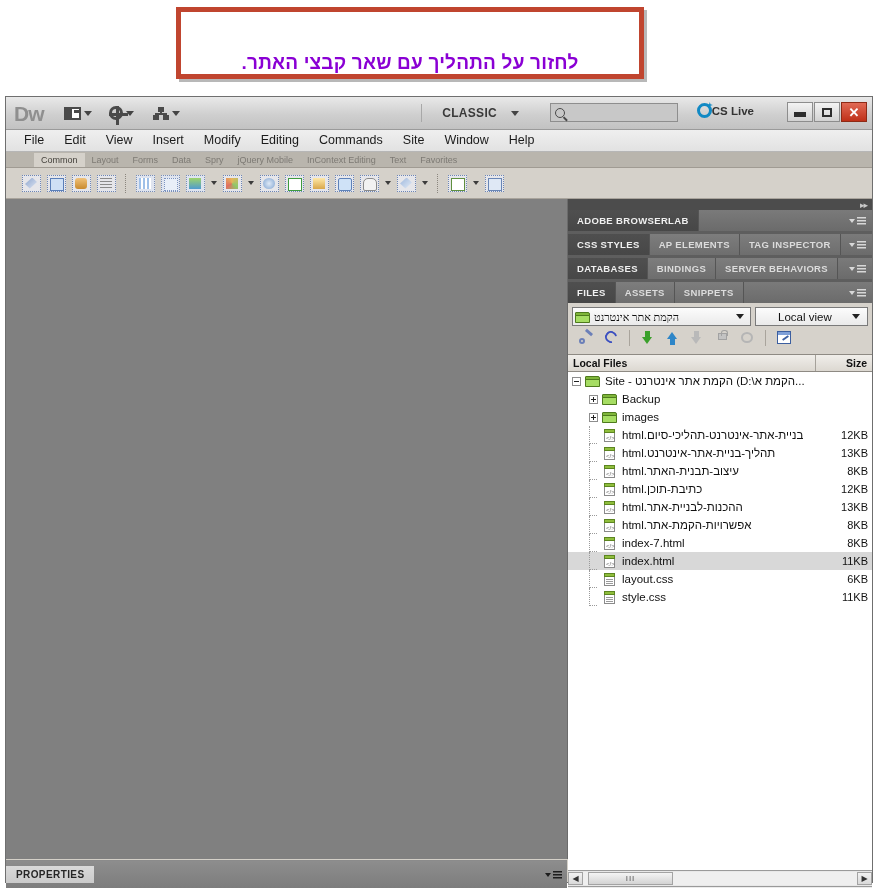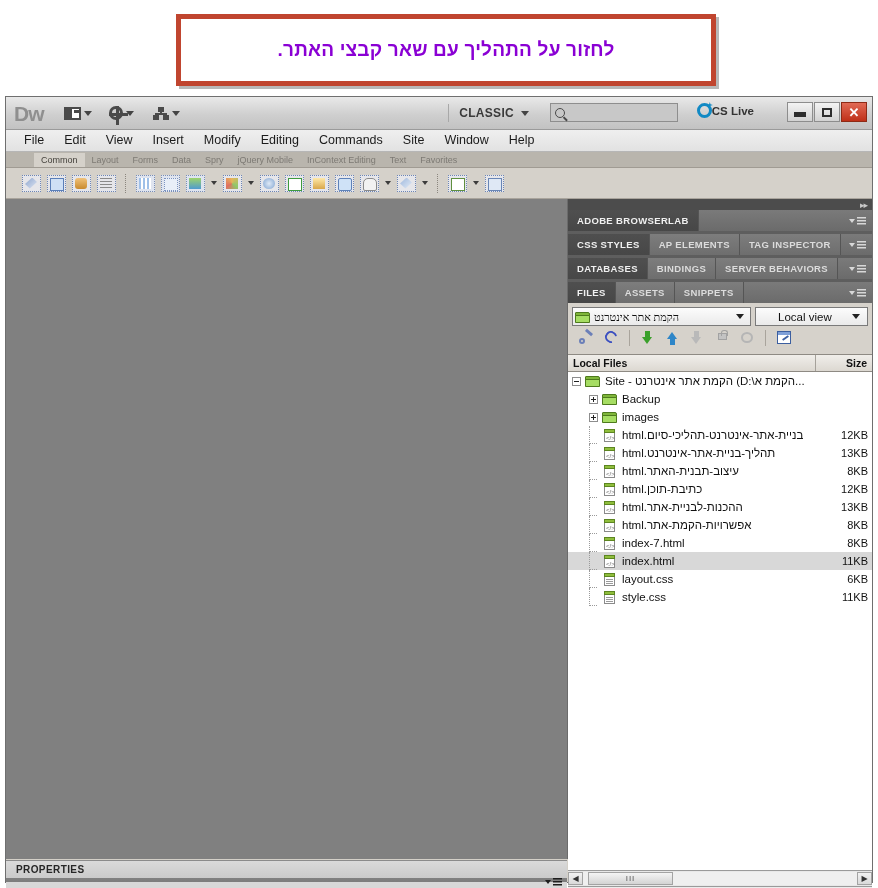--- a/index.html
+++ b/index.html
@@ -6,25 +6,25 @@
   body{
     width:878px;height:888px;overflow:hidden;
     font-family:"Liberation Sans","DejaVu Sans",sans-serif;
     font-size:12px;color:#000;
     -webkit-font-smoothing:antialiased;
   }
   .app{position:relative;width:878px;height:888px;}
 
   
   .banner{
-    position:absolute;left:176px;top:14px;width:540px;height:72px;
+    position:absolute;left:176px;top:7px;width:468px;height:72px;
     background:#ffffff;border:5px solid #c0452f;
     box-sizing:border-box;
     box-shadow:3px 3px 0 rgba(0,0,0,.28);
-    display:flex;align-items:center;justify-content:center;
+    display:flex;align-items:flex-end;justify-content:center;
   }
   .banner-text{
     direction:rtl;unicode-bidi:bidi-override;
     color:#8a00d4;font-weight:bold;font-size:19px;
     letter-spacing:.2px;
   }
 
   
   .dw{
     position:absolute;left:5px;top:96px;width:868px;height:787px;
@@ -52,21 +52,21 @@
   .ico-site{position:relative;width:16px;height:13px;}
   .ico-site i{position:absolute;background:#4a4a4a;display:block;}
   .ico-site i.b1{left:5px;top:0;width:6px;height:5px;}
   .ico-site i.b2{left:0;top:8px;width:6px;height:5px;}
   .ico-site i.b3{left:10px;top:8px;width:6px;height:5px;}
   .ico-site i.ln{left:7px;top:5px;width:2px;height:3px;}
   .ico-site i.lh{left:2px;top:6px;width:12px;height:2px;}
 
   .ws-sel{
     position:absolute;right:333px;top:7px;height:18px;
-    display:flex;align-items:center;gap:7px;padding:0 10px;
+    display:flex;align-items:center;gap:14px;padding:0 20px;
     border-left:1px solid #a8a8a8;
   }
   .ws-sel .lbl{font-size:12px;font-weight:bold;color:#3a3a3a;letter-spacing:.3px;}
   .searchbox{
     position:absolute;right:194px;top:6px;width:128px;height:19px;
     background:#c8c8c8;border:1px solid #8e8e8e;box-sizing:border-box;
     display:flex;align-items:center;padding-left:4px;
   }
   .mag{width:8px;height:8px;border:1.5px solid #4a4a4a;border-radius:50%;position:relative;}
   .mag:after{content:"";position:absolute;right:-4px;bottom:-3px;width:5px;height:1.5px;background:#4a4a4a;transform:rotate(45deg);}
@@ -108,21 +108,21 @@
   .ii .blob{position:absolute;left:3px;top:3px;width:12px;height:11px;}
   .sep{width:1px;height:19px;border-left:1px dotted #8b867e;margin:0 3px;}
   .dd{width:0;height:0;border-left:3px solid transparent;border-right:3px solid transparent;border-top:4px solid #3c3c3c;align-self:center;}
 
   
   .workarea{position:relative;height:715px;}
   .canvas{position:absolute;left:0;top:0;width:561px;height:660px;background:#808080;border-right:1px solid #6b6b6b;}
 
   
   .props{position:absolute;left:0;top:661px;width:561px;height:54px;background:#d8d8d8;border-top:1px solid #8b8b8b;}
-  .props-head{height:21px;background:linear-gradient(#8d8d8d,#7d7d7d);display:flex;flex-direction:column;}
+  .props-head{height:27px;background:linear-gradient(#8d8d8d,#7d7d7d);display:flex;align-items:center;}
   .props-tab{background:linear-gradient(#dadada,#cacaca);height:17px;line-height:17px;padding:0 10px;
     font-size:10px;font-weight:bold;color:#262626;letter-spacing:.4px;}
   .panel-menu{margin-left:auto;margin-right:5px;display:flex;align-items:center;gap:2px;}
   .pm-caret{width:0;height:0;border-left:3px solid transparent;border-right:3px solid transparent;border-top:4px solid #1d1d1d;}
   .pm-lines{width:9px;height:8px;background:
     linear-gradient(#1d1d1d,#1d1d1d) 0 0/9px 1.5px no-repeat,
     linear-gradient(#1d1d1d,#1d1d1d) 0 3px/9px 1.5px no-repeat,
     linear-gradient(#1d1d1d,#1d1d1d) 0 6px/9px 1.5px no-repeat;}
   .props-body{height:37px;background:#d8d8d8;}
 

